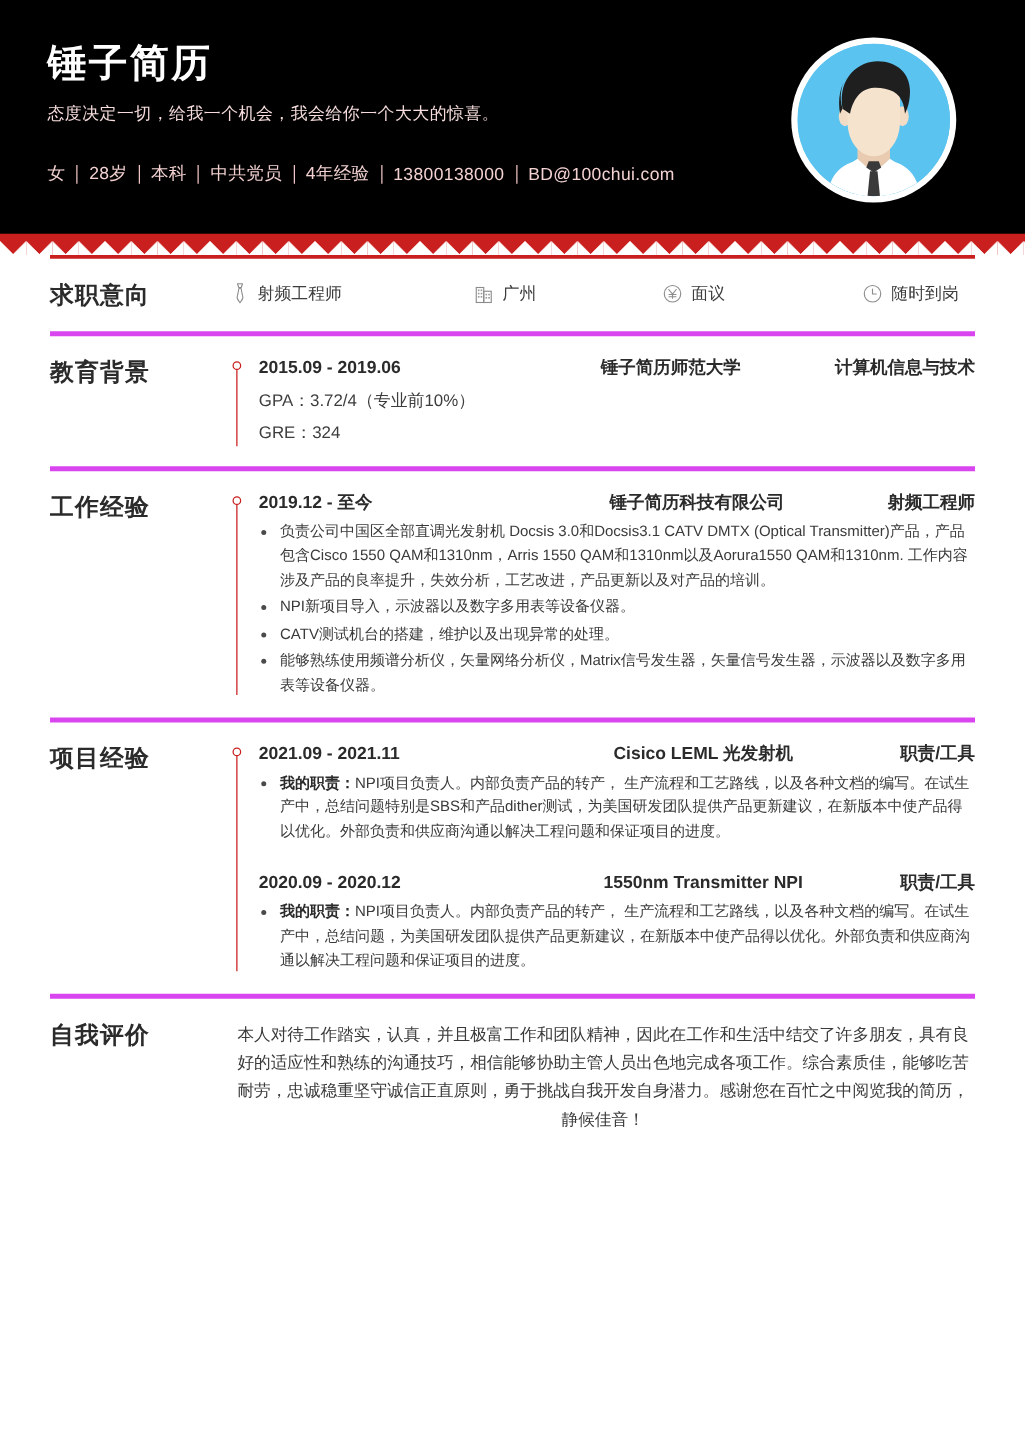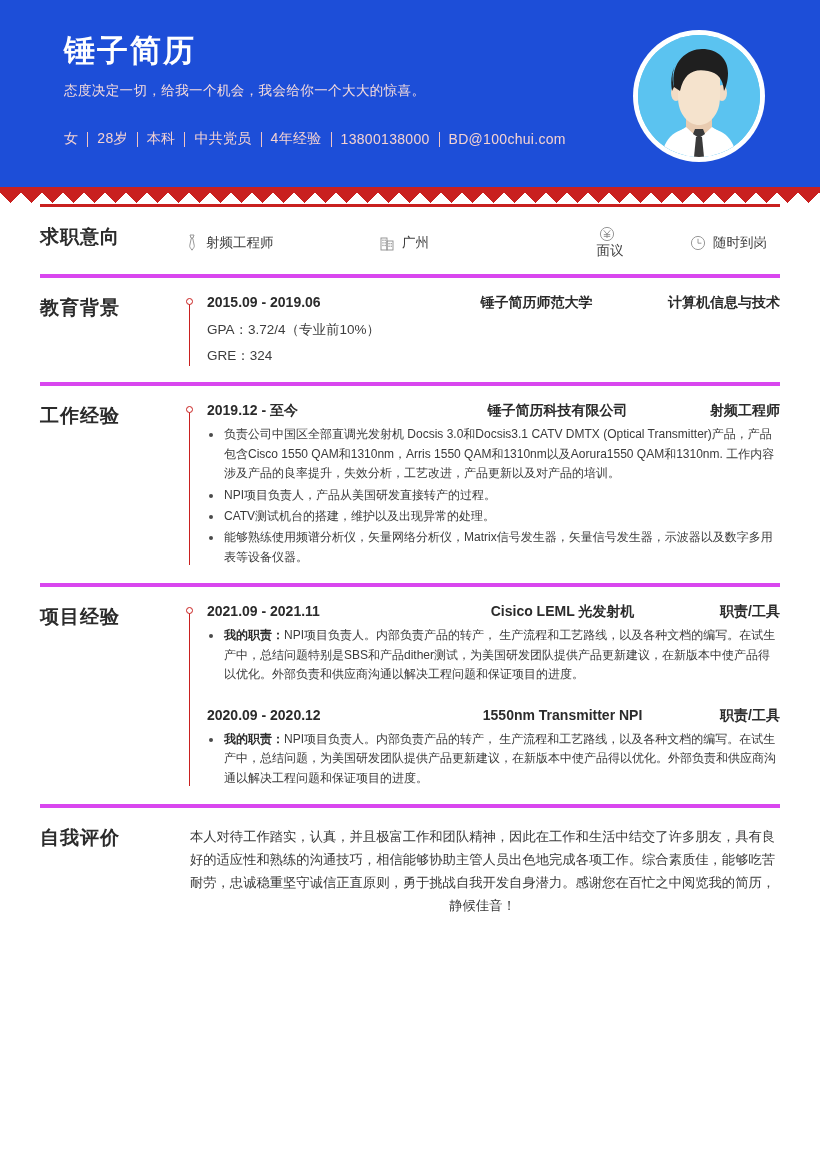--- a/index.html
+++ b/index.html
@@ -14,24 +14,23 @@
     color: #333333;
     overflow: hidden;
     position: relative;
   }
 
   
   .header {
     position: relative;
     width: 820px;
     height: 204px;
-    background: #1d4ed8;
+    background: #000000;
     box-sizing: border-box;
     overflow: hidden;
-    padding-left: 26px;
   }
   .header-inner {
     padding: 34px 0 0 38px;
   }
   .resume-title {
     font-size: 31px;
     font-weight: bold;
     color: #ffffff;
     letter-spacing: 2px;
     line-height: 1.1;
@@ -130,21 +129,21 @@
     padding-top: 3px;
   }
   .intent-item {
     display: flex;
     align-items: center;
     white-space: nowrap;
   }
   .intent-item .ico { margin-right: 7px; display: inline-flex; }
   .intent-item:nth-child(1) { width: 195px; }
   .intent-item:nth-child(2) { width: 150px; }
-  .intent-item:nth-child(3) { width: 160px; flex-direction: column; }
+  .intent-item:nth-child(3) { width: 160px; }
 
   
   .tl {
     position: relative;
     padding-left: 22px;
   }
   .tl::before {
     content: "";
     position: absolute;
     left: 4px;
@@ -353,21 +352,21 @@
     <div class="sec-body">
       <div class="tl">
         <div class="entry">
           <div class="entry-head">
             <span class="eh-date">2019.12 - 至今</span>
             <span class="eh-org center">锤子简历科技有限公司</span>
             <span class="eh-role">射频工程师</span>
           </div>
           <ul class="bullets">
             <li>负责公司中国区全部直调光发射机 Docsis 3.0和Docsis3.1 CATV DMTX (Optical Transmitter)产品，产品包含Cisco 1550 QAM和1310nm，Arris 1550 QAM和1310nm以及Aorura1550 QAM和1310nm. 工作内容涉及产品的良率提升，失效分析，工艺改进，产品更新以及对产品的培训。</li>
-            <li>NPI项目负责人，产品从美国研发直接转产的过程。</li>
+            <li>NPI新项目导入，示波器以及数字多用表等设备仪器。</li>
             <li>CATV测试机台的搭建，维护以及出现异常的处理。</li>
             <li>能够熟练使用频谱分析仪，矢量网络分析仪，Matrix信号发生器，矢量信号发生器，示波器以及数字多用表等设备仪器。</li>
           </ul>
         </div>
       </div>
     </div>
   </div>
 
   <div class="section">
     <div class="sec-title">项目经验</div>

